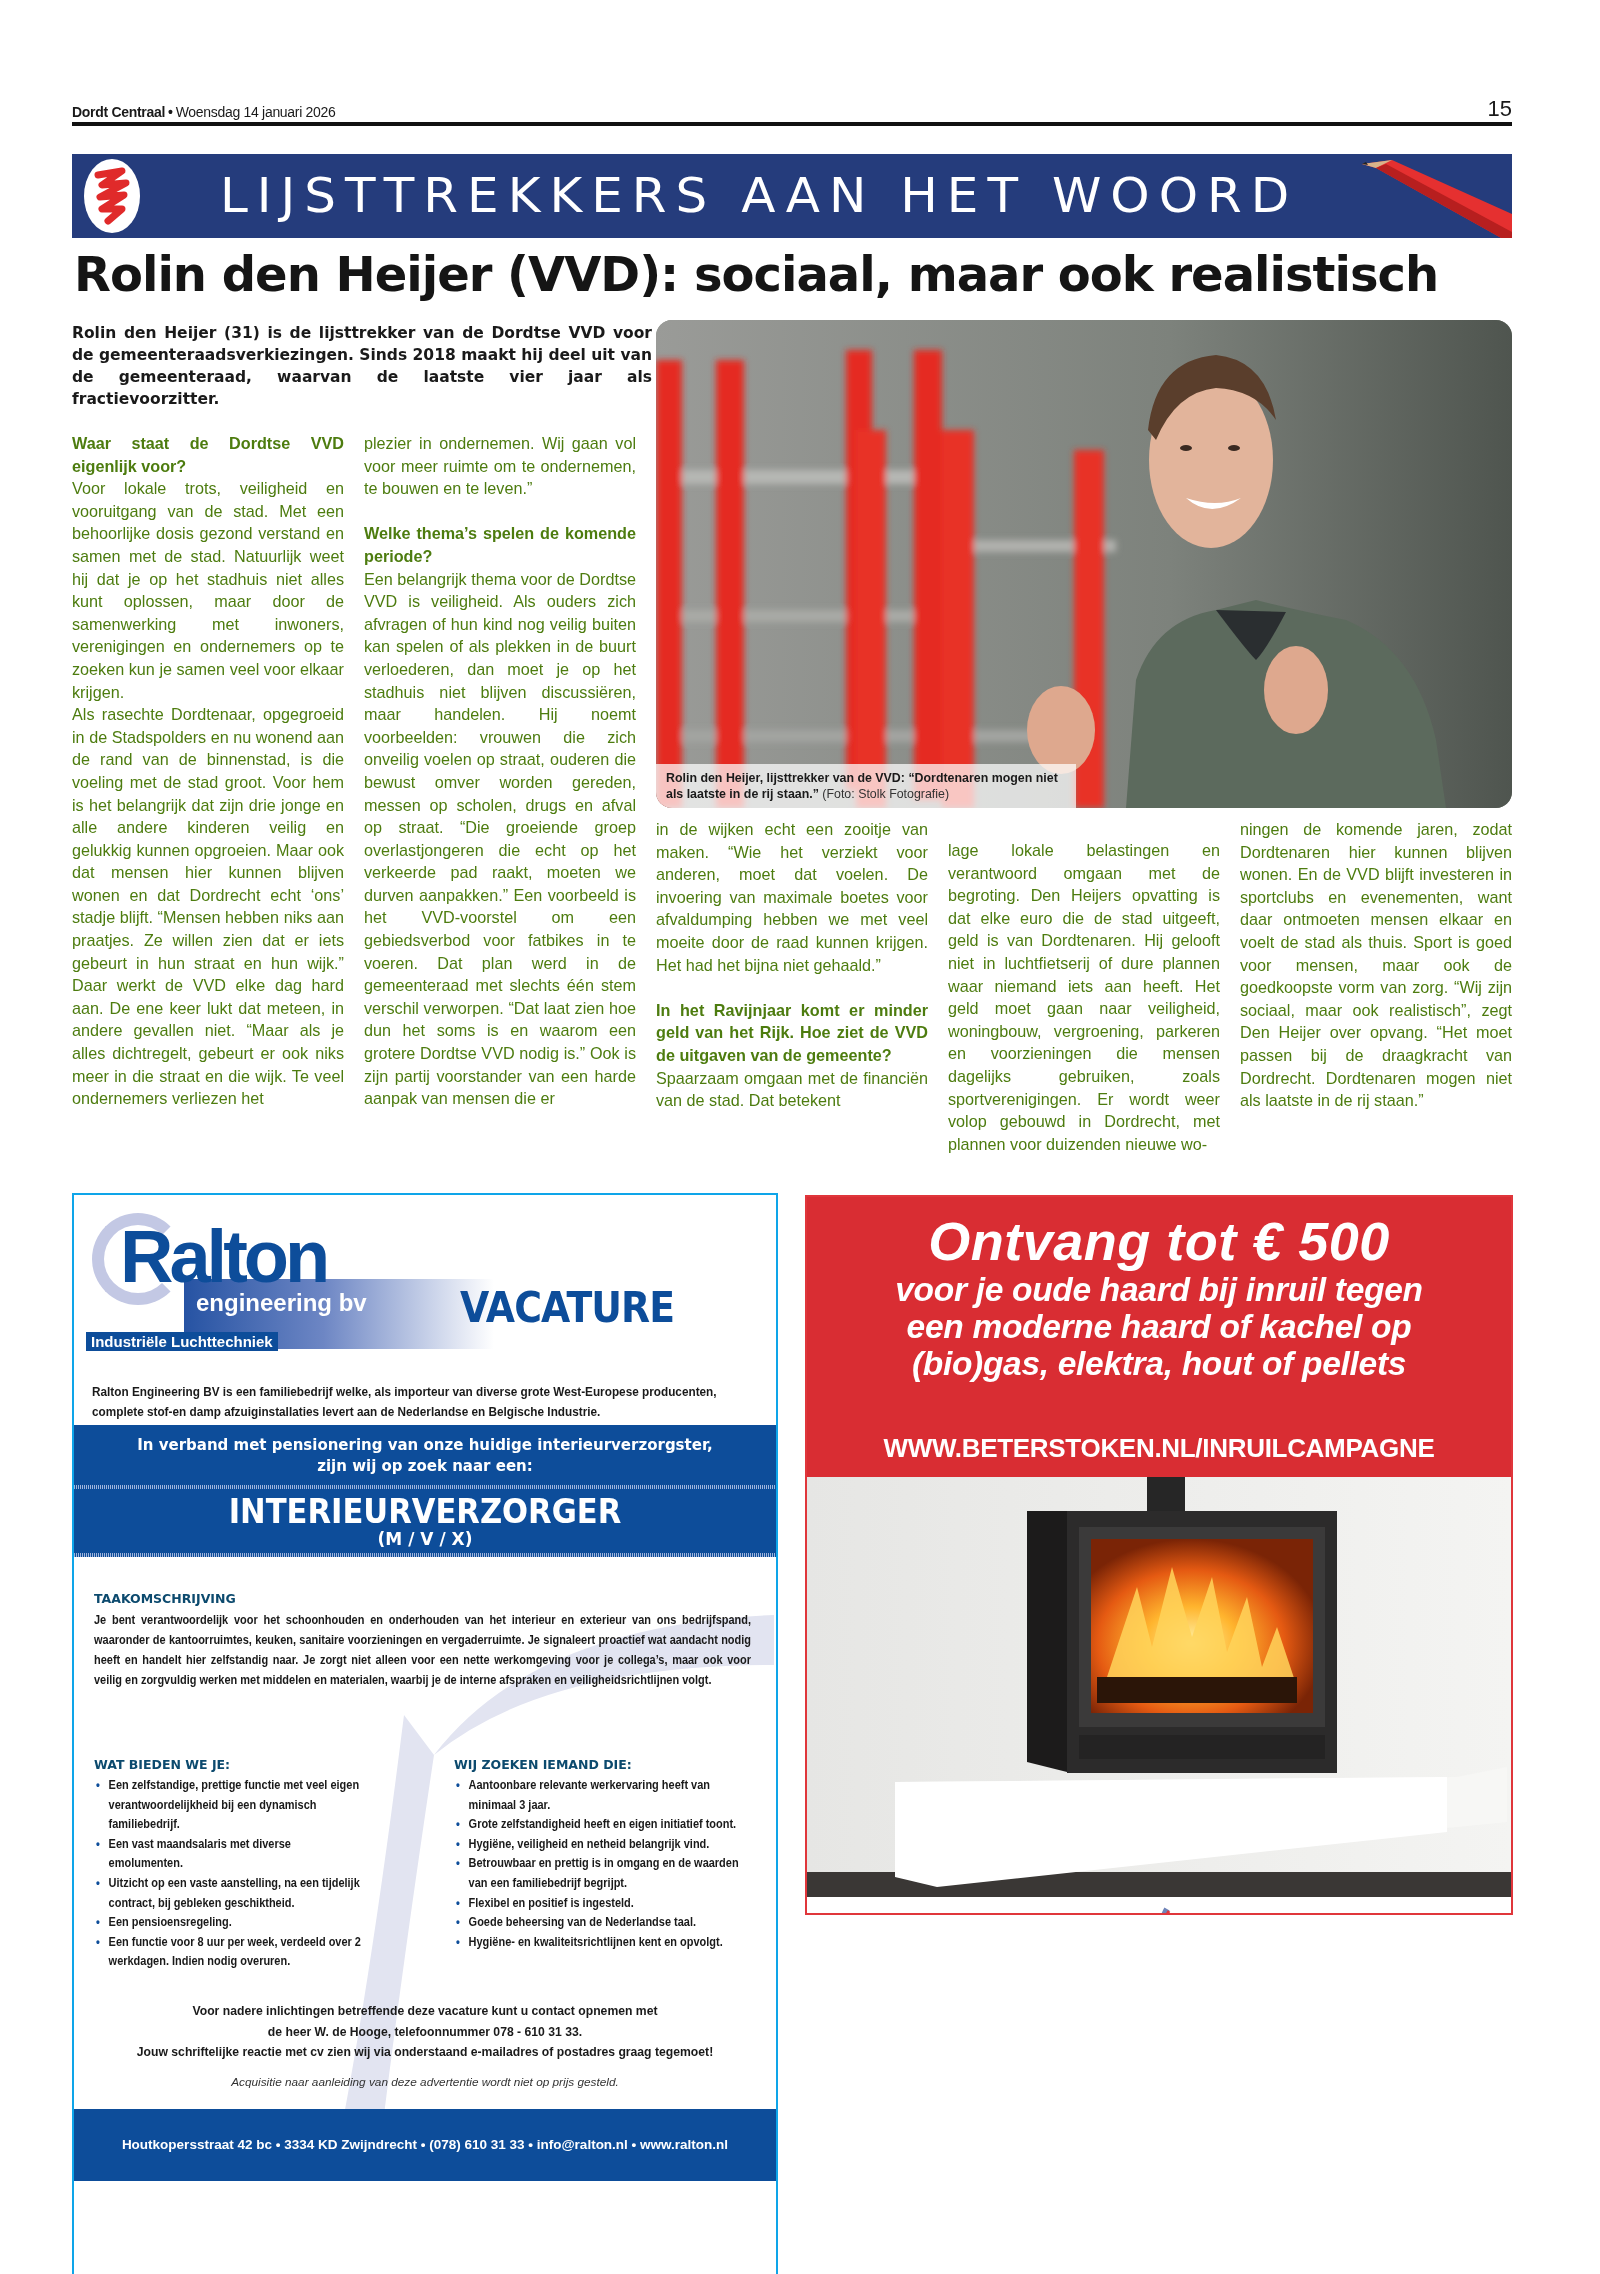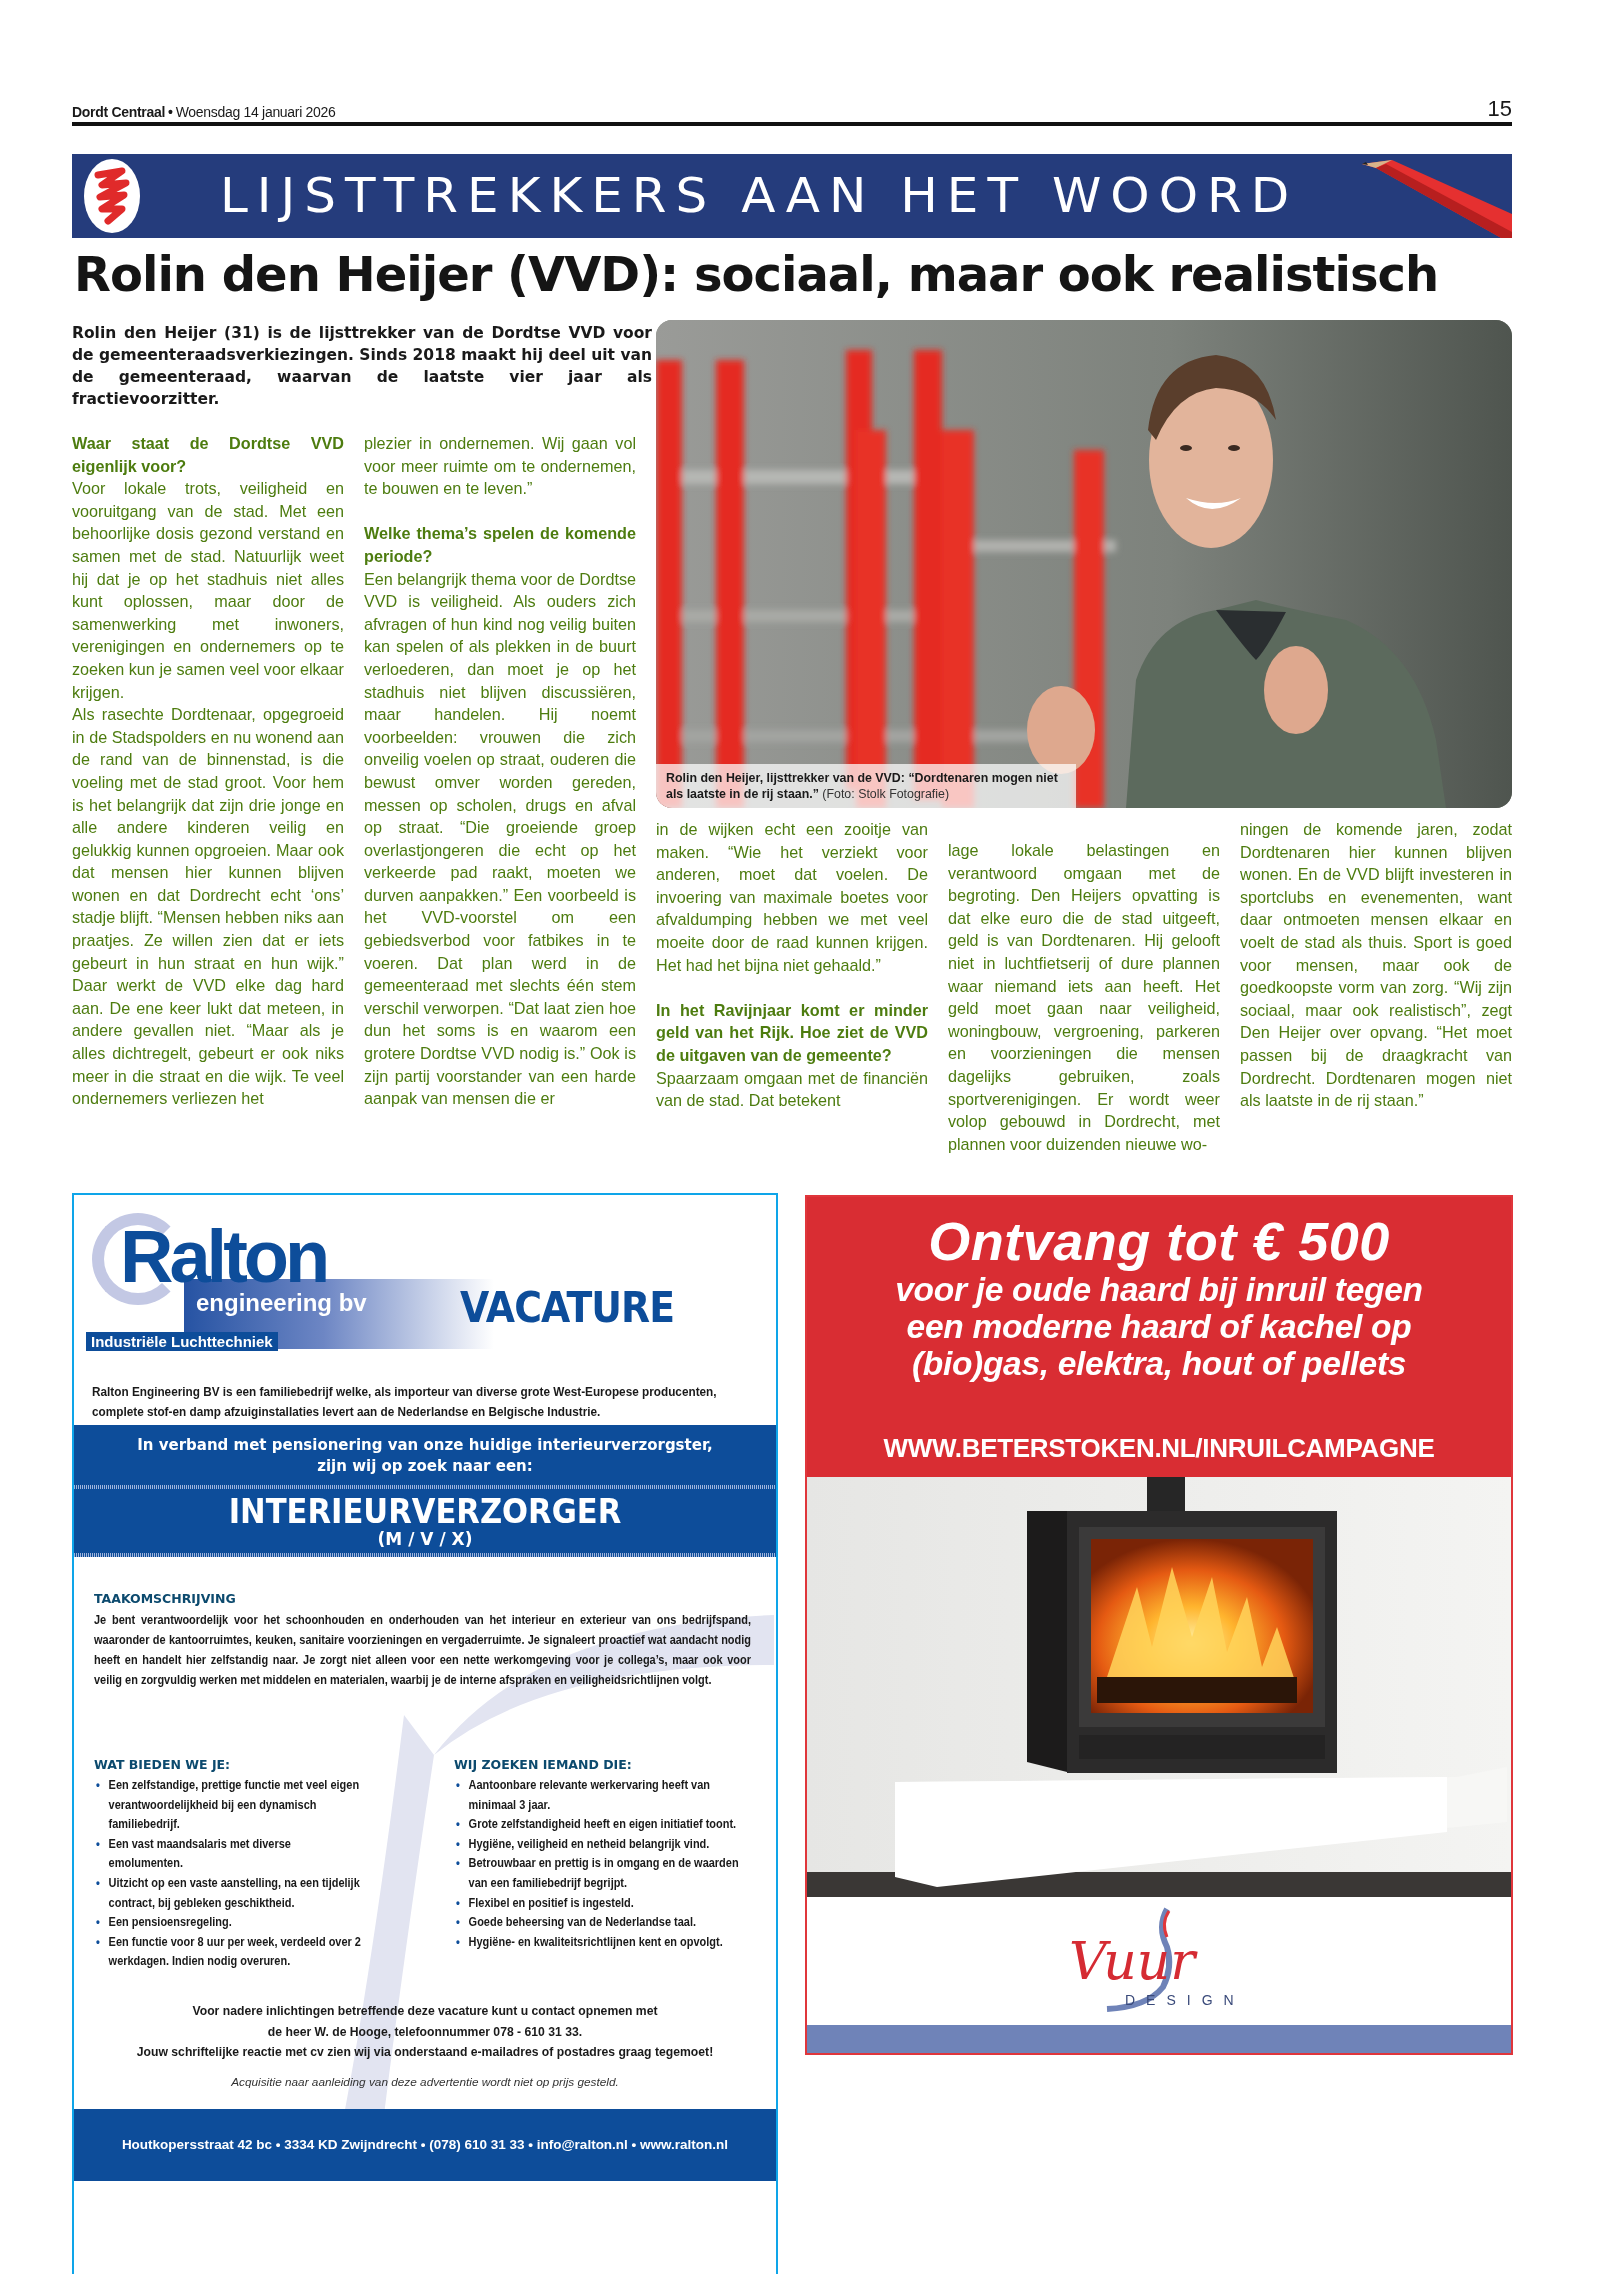--- a/index.html
+++ b/index.html
@@ -63,21 +63,21 @@
   .ralton .sec-h { position: absolute; font-family: "DejaVu Sans", sans-serif; font-weight: bold; font-size: 12.5px; color: #0c4a6e; }
   .ralton .task { position: absolute; left: 20px; top: 415px; width: 730px; font-size: 12.2px; line-height: 20px; font-weight: bold; text-align: justify; transform: scaleX(0.9); transform-origin: left; }
   .ralton ul { position: absolute; list-style: none; font-size: 12.2px; line-height: 19.6px; font-weight: bold; transform: scaleX(0.9); transform-origin: left; }
   .ralton ul li { position: relative; padding-left: 14px; }
   .ralton ul li::before { content: "•"; position: absolute; left: 0; color: #0d4d9a; }
   .ralton .contact { position: absolute; left: 0; top: 806px; width: 702px; text-align: center; font-weight: bold; font-size: 12.2px; line-height: 20.5px; }
   .ralton .acq { position: absolute; left: 0; top: 880px; width: 702px; text-align: center; font-style: italic; font-size: 11.8px; color: #333; }
   .ralton .footer { position: absolute; left: 0; top: 914px; width: 702px; height: 72px; background: #0d4d9a; color: #ffffff; text-align: center; font-weight: bold; font-size: 13.5px; line-height: 72px; }
 
   
-  .vuur { position: absolute; left: 805px; top: 1195px; width: 708px; height: 860px; border: 2px solid #e0363b; background: #ffffff; overflow: hidden; }
+  .vuur { position: absolute; left: 805px; top: 1195px; width: 708px; height: 720px; border: 2px solid #e0363b; background: #ffffff; overflow: hidden; }
   .vuur .red { position: absolute; left: 0; top: 0; width: 704px; height: 280px; background: #d92d33; color: #ffffff; text-align: center; font-family: "Liberation Sans", sans-serif; font-style: italic; font-weight: bold; }
   .vuur .big { font-size: 54px; line-height: 60px; padding-top: 14px; letter-spacing: 0.5px; }
   .vuur .sub { font-size: 33.5px; line-height: 37px; letter-spacing: -0.3px; }
   .vuur .url { position: absolute; left: 0; top: 236px; width: 704px; font-style: normal; font-size: 26px; letter-spacing: -0.3px; }
   .vuur .stove-scene { position: absolute; left: 0; top: 280px; width: 704px; height: 420px; }
   .vuur .logo { position: absolute; left: 0; top: 700px; width: 704px; height: 120px; }
   .vuur .band { position: absolute; left: 0; top: 828px; width: 704px; height: 56px; background: #6f83b8; color: #ffffff; font-style: italic; font-size: 19.5px; text-align: center; line-height: 76px; }
   .vuur .visit { position: absolute; left: 0; top: 884px; width: 704px; text-align: center; font-size: 31px; line-height: 33px; color: #737373; letter-spacing: 0.8px; padding-top: 2px; }
 </style>
 </head>

